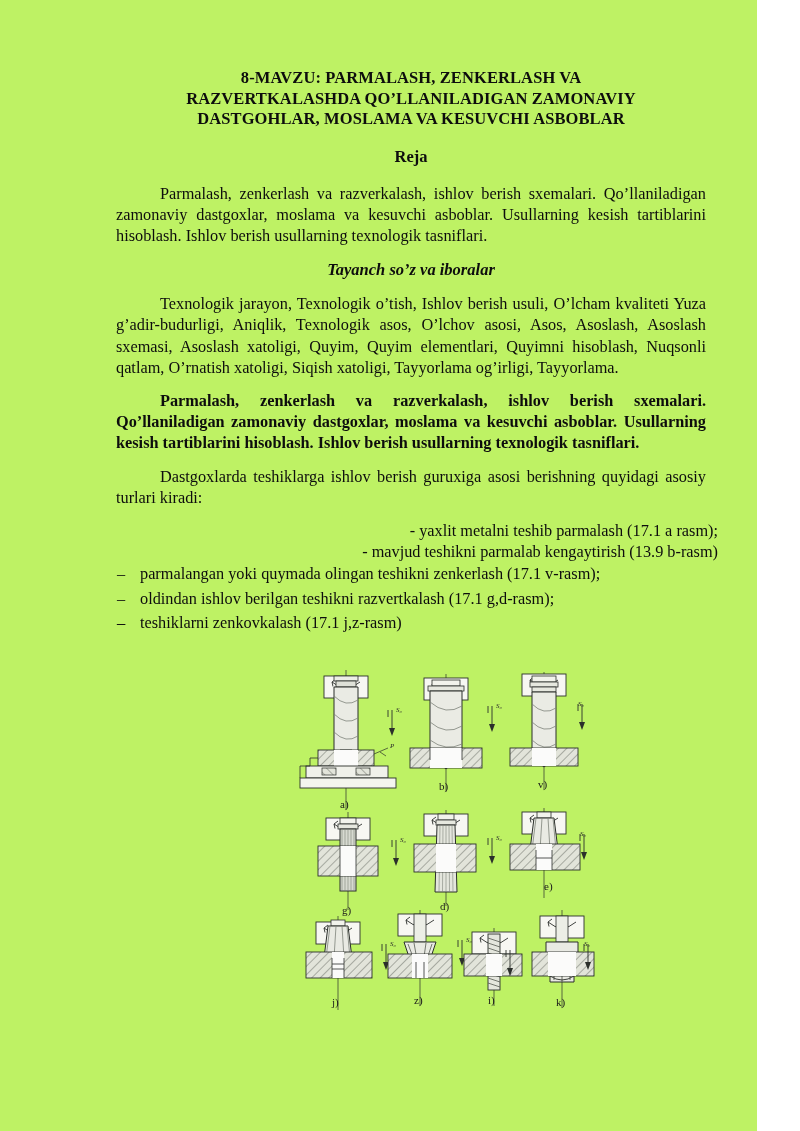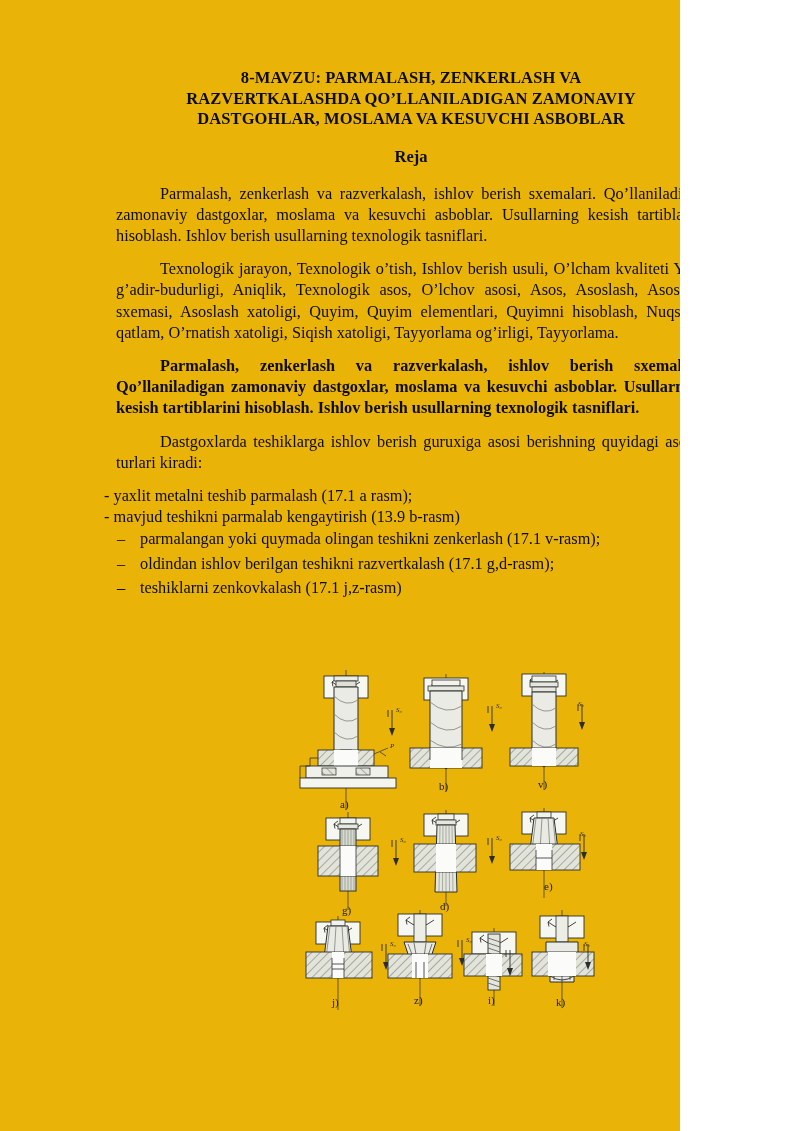--- a/index.html
+++ b/index.html
@@ -2,23 +2,23 @@
 <html><head>
 <meta charset="utf-8">
 <style>
   html, body {
     margin: 0;
     padding: 0;
     background: #ffffff;
   }
   .page {
     position: relative;
-    width: 680px;
+    width: 757px;
     height: 1131px;
-    background: #eab308;
+    background: #bef264;
     font-family: "Liberation Serif", "DejaVu Serif", serif;
     color: #0d0d0d;
     overflow: hidden;
   }
   .content {
     position: absolute;
     left: 104px;
     top: 0;
     width: 614px;
   }
@@ -61,21 +61,21 @@
   }
   p.para.bold {
     font-weight: bold;
   }
 
   
   .dash-line {
     margin: 0;
     font-size: 16.3px;
     line-height: 21.2px;
-    text-align: left;
+    text-align: right;
   }
 
   
   .bullets {
     margin: 0;
     padding: 0;
     list-style: none;
   }
   .bullets li {
     position: relative;
@@ -125,20 +125,21 @@
     <h1 class="title">
       <span class="title-line">8-MAVZU: PARMALASH, ZENKERLASH VA</span>
       <span class="title-line">RAZVERTKALASHDA QO’LLANILADIGAN ZAMONAVIY</span>
       <span class="title-line">DASTGOHLAR, MOSLAMA VA KESUVCHI ASBOBLAR</span>
     </h1>
 
     <div class="reja">Reja</div>
 
     <p class="para">Parmalash, zenkerlash va razverkalash, ishlov berish sxemalari. Qo’llaniladigan zamonaviy dastgoxlar, moslama va kesuvchi asboblar. Usullarning kesish tartiblarini hisoblash. Ishlov berish usullarning texnologik tasniflari.</p>
 
+    <div class="keywords-head">Tayanch so’z va iboralar</div>
 
     <p class="para">Texnologik jarayon,  Texnologik o’tish,  Ishlov berish usuli,  O’lcham kvaliteti Yuza g’adir-budurligi,  Aniqlik,  Texnologik asos,  O’lchov asosi, Asos, Asoslash,  Asoslash sxemasi,   Asoslash xatoligi, Quyim,   Quyim elementlari, Quyimni hisoblash,   Nuqsonli qatlam,   O’rnatish xatoligi, Siqish xatoligi, Tayyorlama og’irligi, Tayyorlama.</p>
 
     <p class="para bold">Parmalash, zenkerlash va razverkalash, ishlov berish sxemalari. Qo’llaniladigan zamonaviy dastgoxlar, moslama va kesuvchi asboblar. Usullarning kesish tartiblarini hisoblash. Ishlov berish usullarning texnologik tasniflari.</p>
 
     <p class="para">Dastgoxlarda teshiklarga ishlov berish guruxiga asosi berishning quyidagi asosiy turlari kiradi:</p>
 
     <div class="dash-line">- yaxlit metalni teshib parmalash (17.1 a rasm);</div>
     <div class="dash-line">- mavjud teshikni parmalab kengaytirish (13.9 b-rasm)</div>
 

